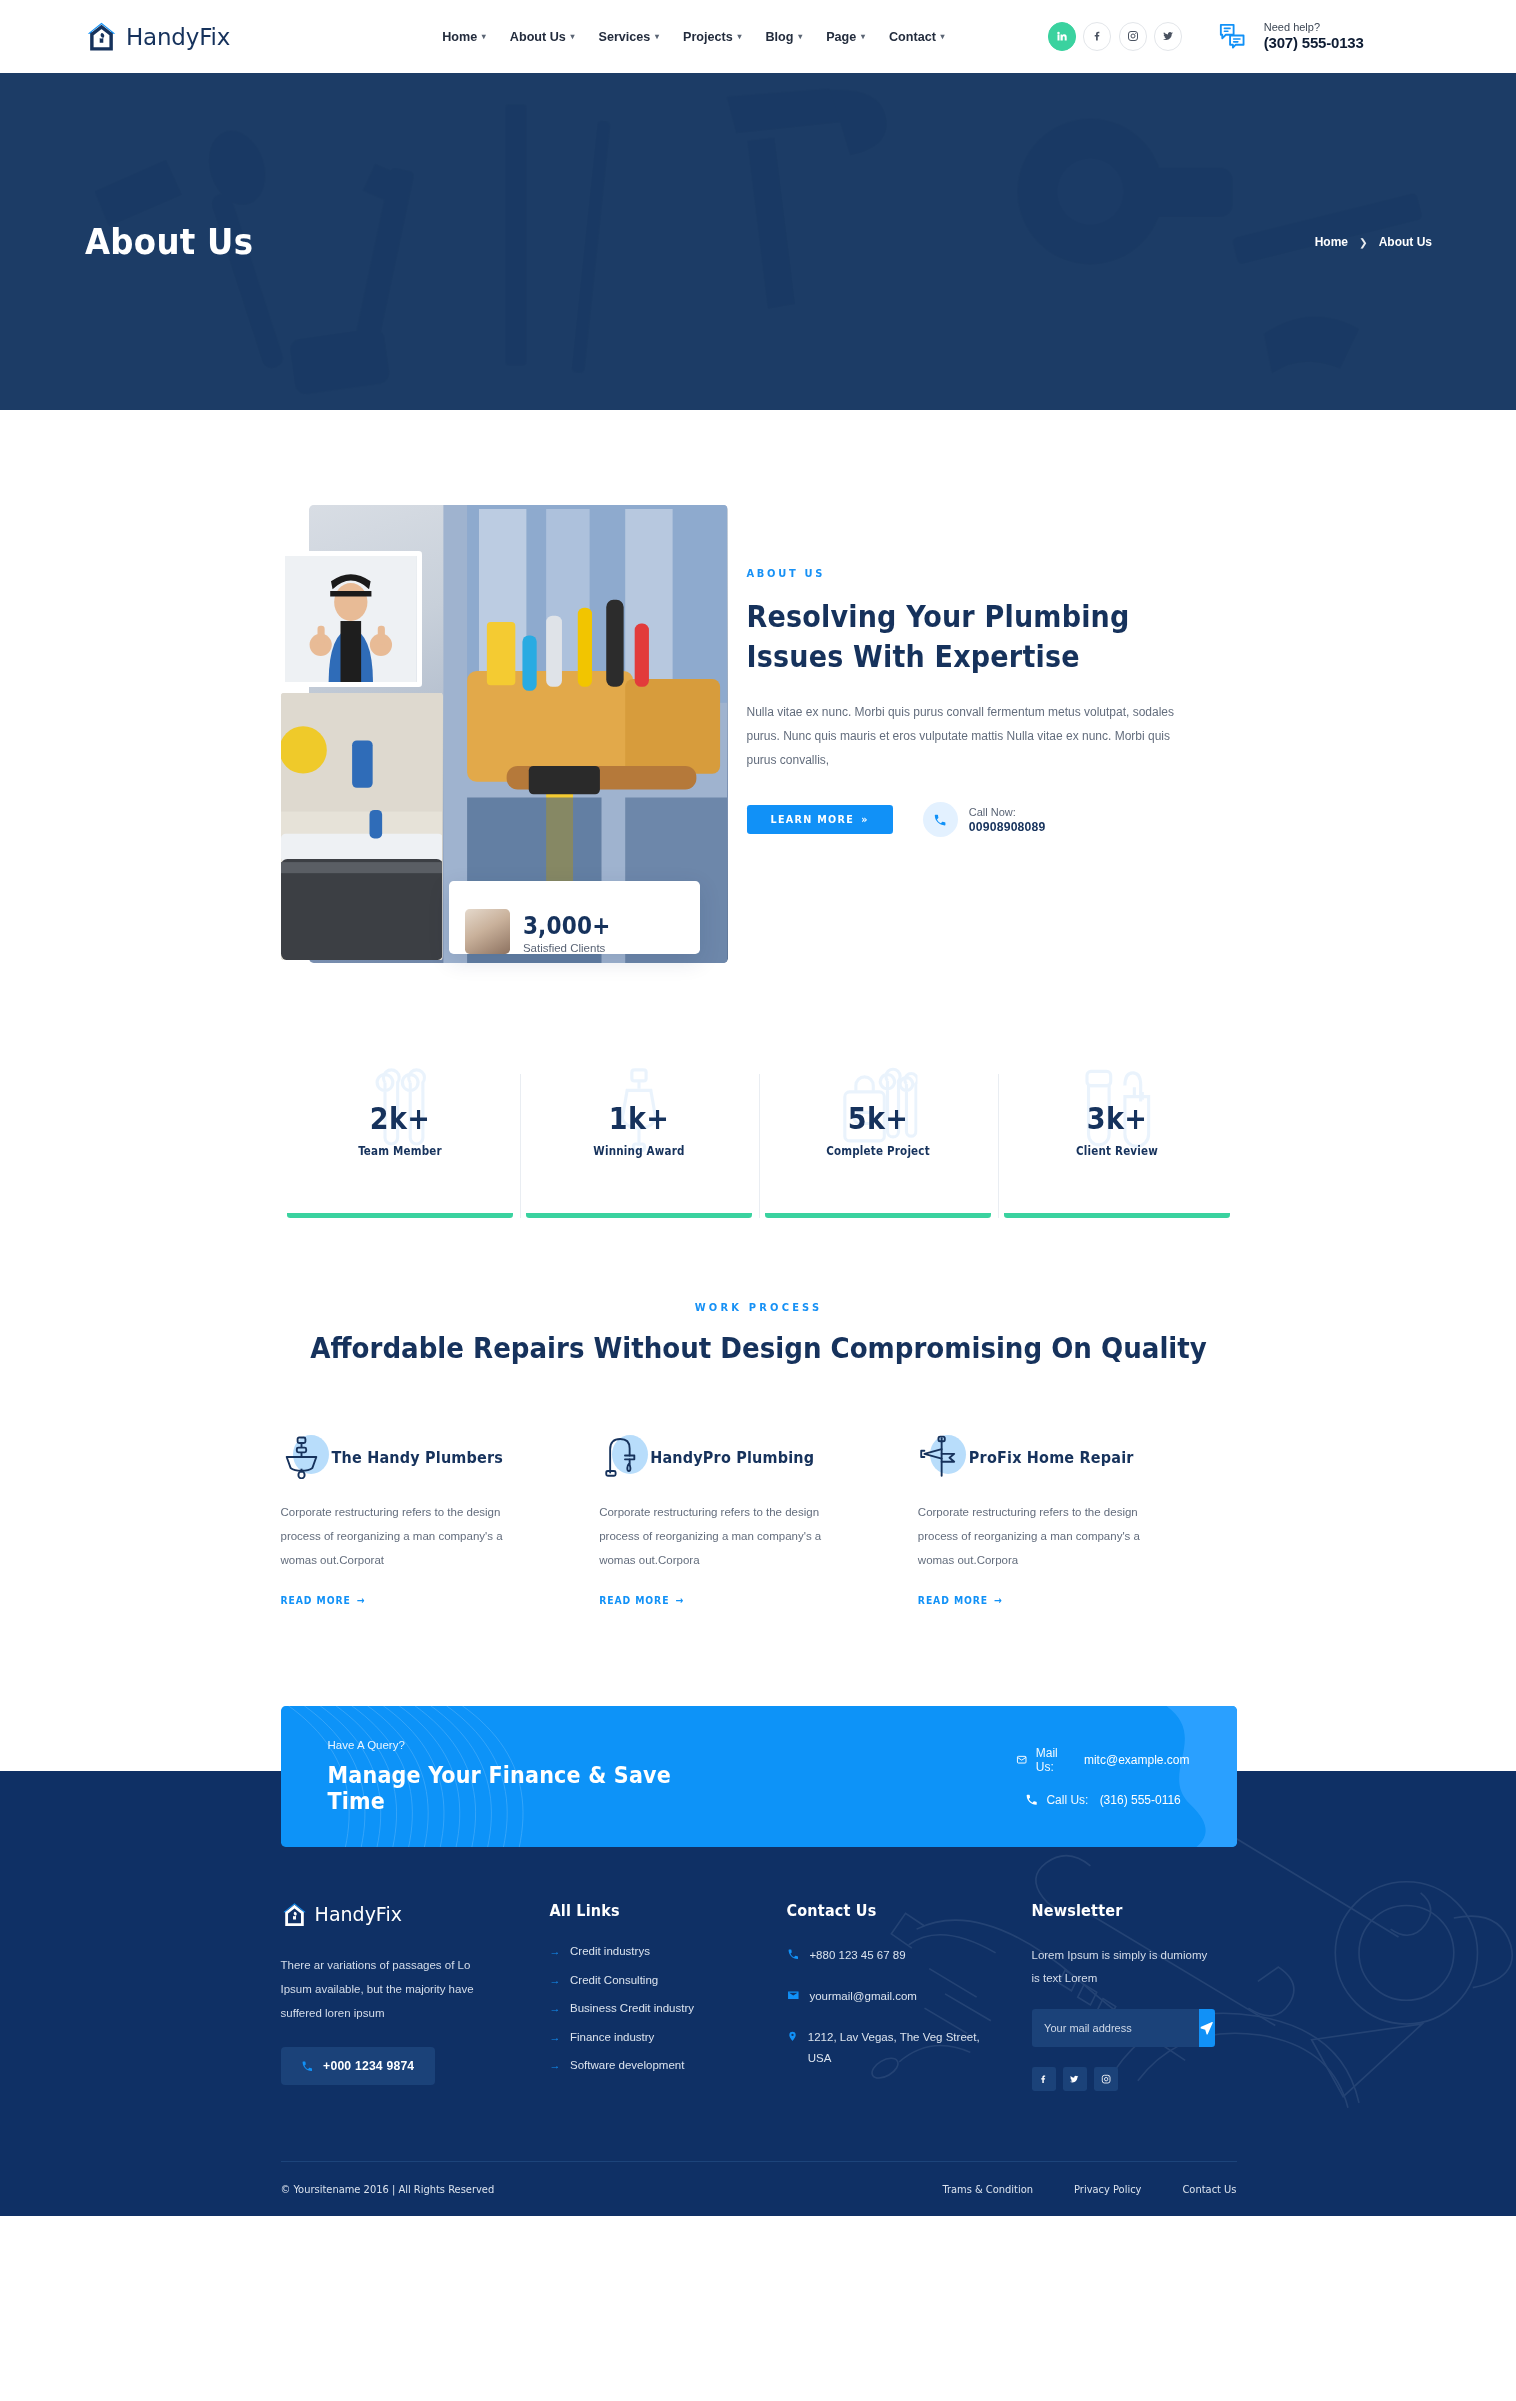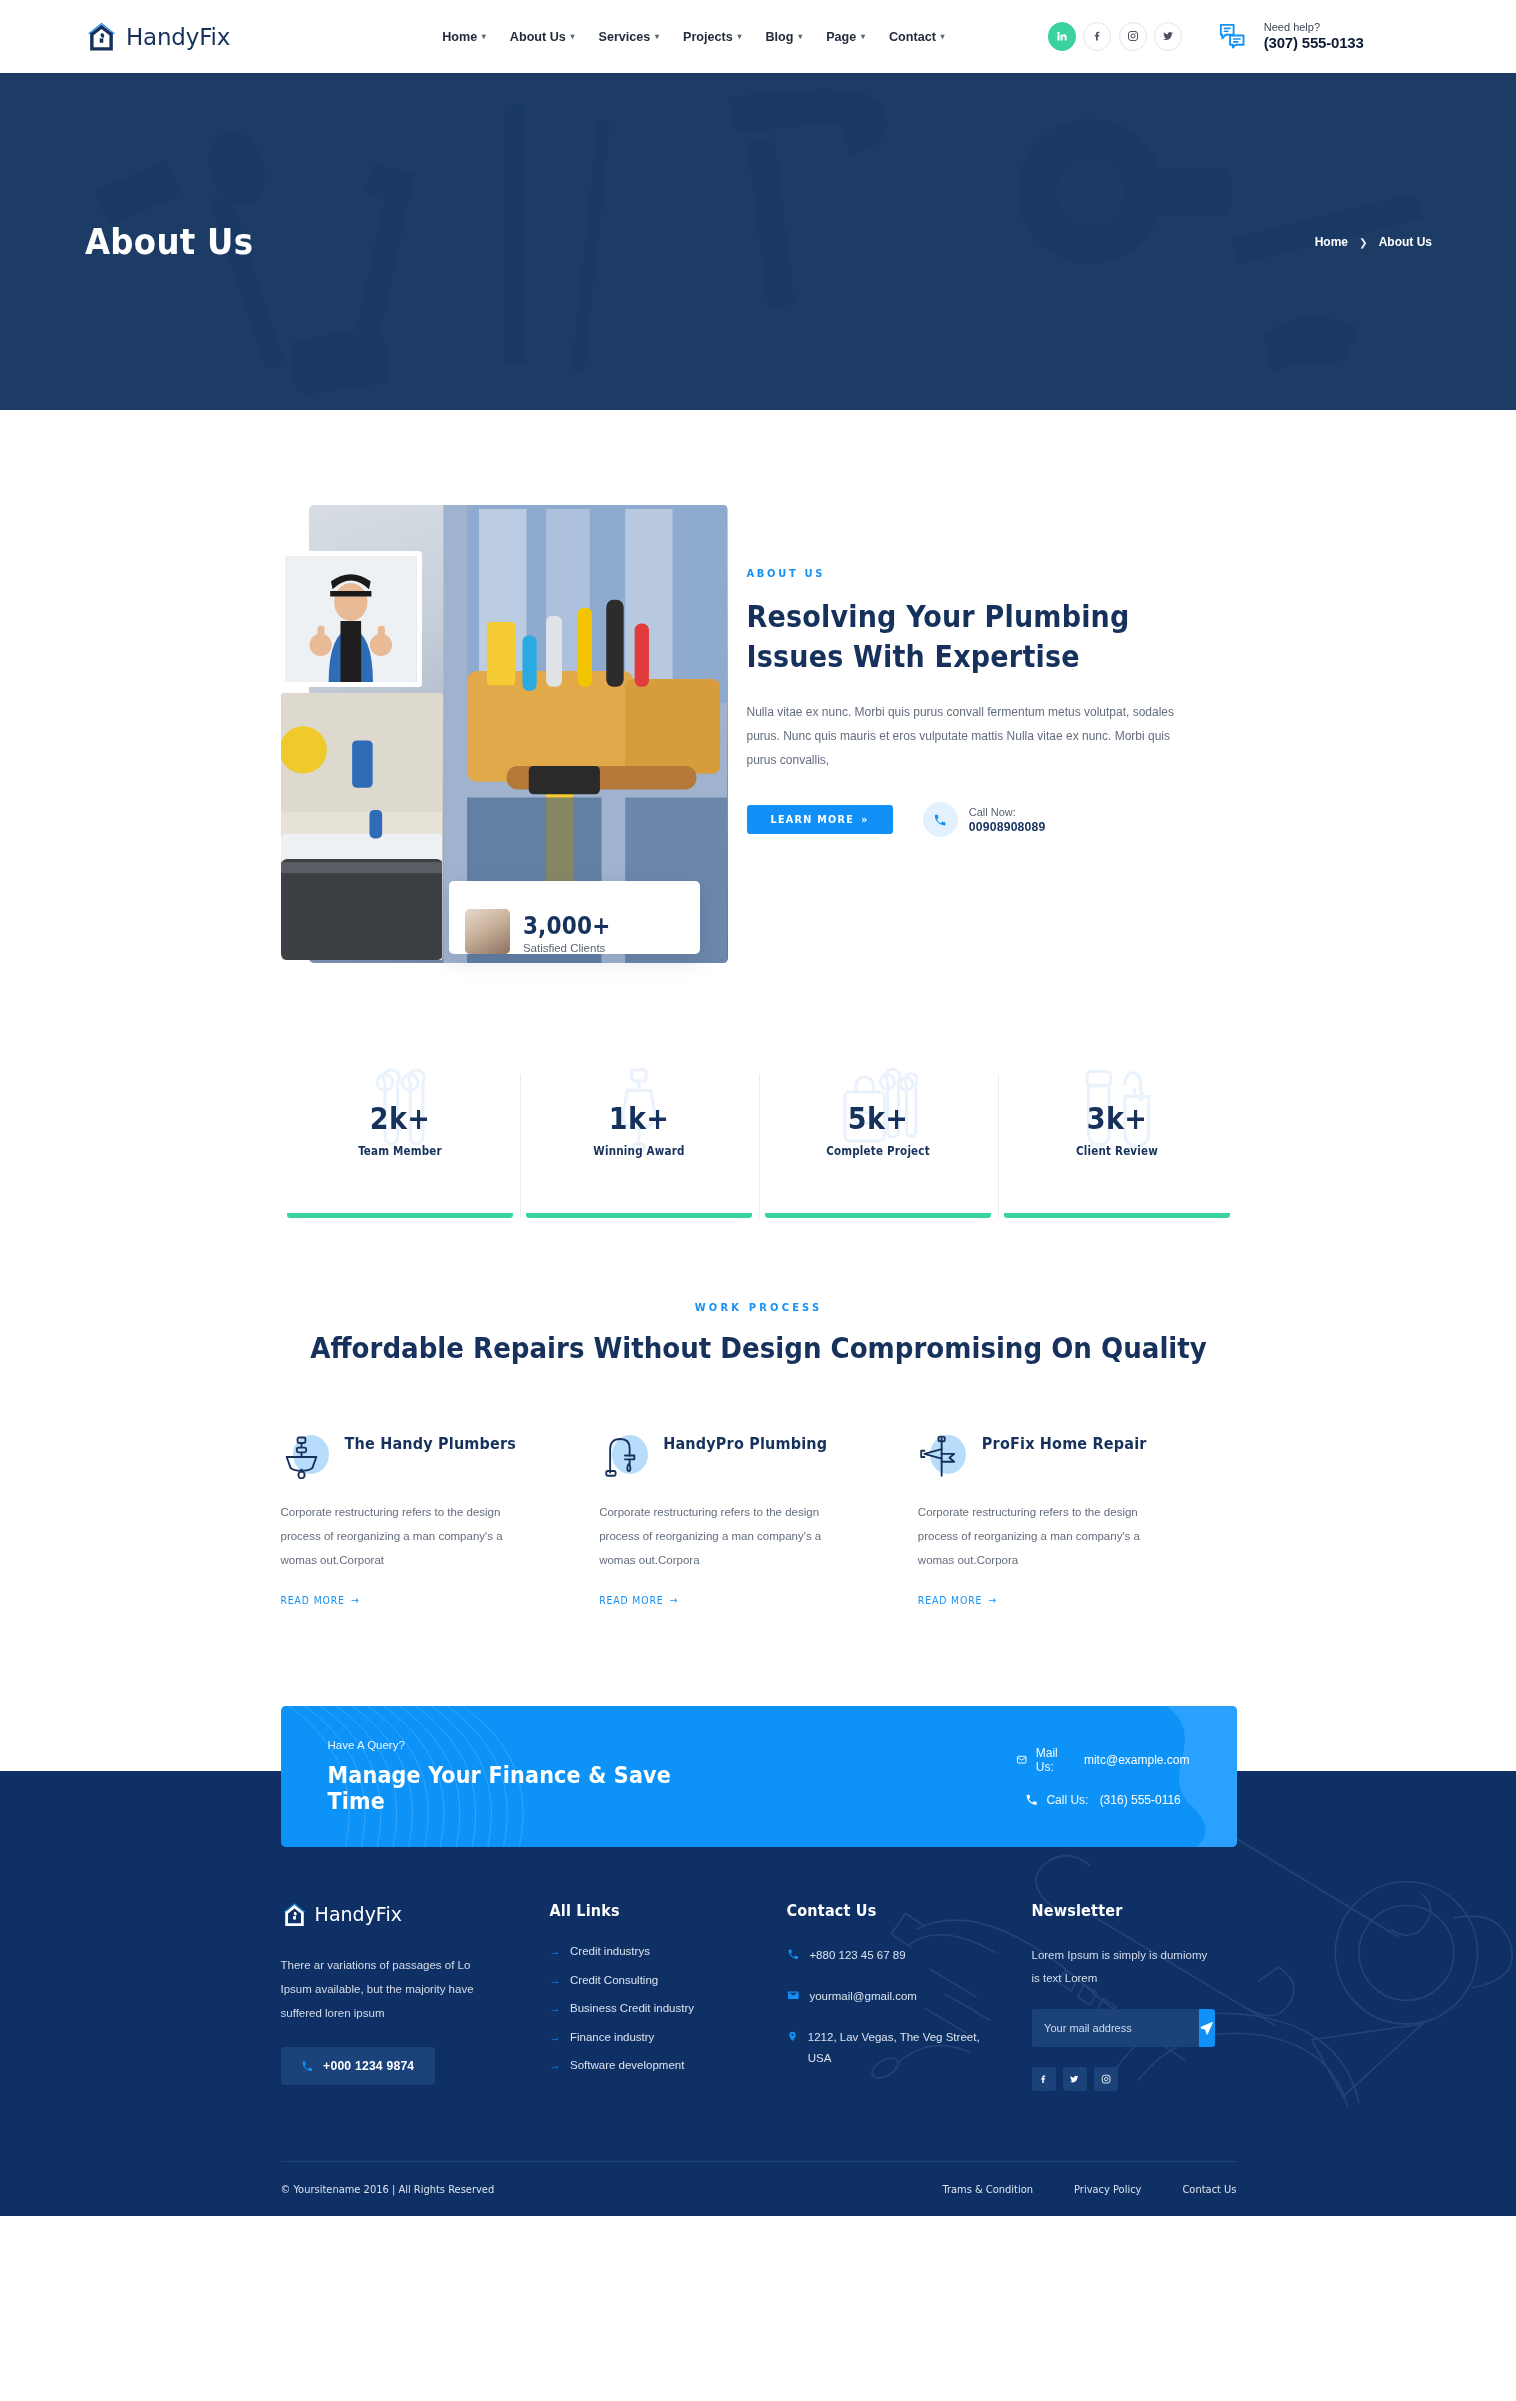--- a/index.html
+++ b/index.html
@@ -212,42 +212,42 @@
   .process .eyebrow { letter-spacing: 3.2px; }
   .process-h2 {
     margin-top: 14.2px;
     font-size: 29px; line-height: 1.38; font-weight: 700; color: #16325c;
     font-family: "DejaVu Sans Condensed","Liberation Sans Narrow","Liberation Sans",sans-serif;
   }
   .cards {
     display: flex; gap: 0; margin-top: 66px; text-align: left;
   }
   .card { flex: 1; padding-right: 47px; }
-  .card-head { display: flex; gap: 23px; }
+  .card-head { display: flex; align-items: center; gap: 10px; }
   .card-icon-wrap {
     width: 41px; height: 46px; position: relative; flex: 0 0 auto;
     display: flex; align-items: center; justify-content: center;
   }
   .card-icon-blob {
     position: absolute; left: 12.6px; top: 0.8px;
     width: 36px; height: 39px; border-radius: 50%;
     background: #b8ddfb;
   }
   .card-title {
     font-size: 16px; font-weight: 700; color: #16325c;
     font-family: "DejaVu Sans Condensed","Liberation Sans Narrow","Liberation Sans",sans-serif;
     letter-spacing: 0.2px;
   }
   .card-p {
     margin-top: 20px; font-size: 11.5px; line-height: 2.1; color: #636d7d;
     max-width: 241px;
   }
   .card-link {
     margin-top: 21.3px; display: inline-flex; align-items: center; gap: 6.3px;
-    font-size: 10.3px; font-weight: 400; color: #1191f7; letter-spacing: 0.9px;
+    font-size: 10.3px; font-weight: 700; color: #1191f7; letter-spacing: 0.9px;
     cursor: pointer;
     font-family: "DejaVu Sans Condensed","Liberation Sans Narrow","Liberation Sans",sans-serif;
   }
 
   
   .cta-zone { position: relative; margin-top: 99px; height: 150px; }
   .cta-banner {
     position: absolute; left: 50%; transform: translateX(-50%); top: 0;
     width: 956px; height: 141px; background: #0d93f8; border-radius: 4.7px;
     overflow: hidden; display: flex; align-items: center;

